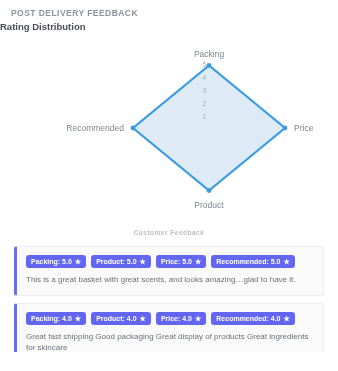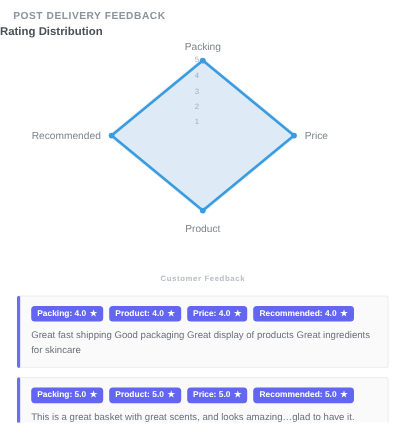--- a/index.html
+++ b/index.html
@@ -26,22 +26,22 @@
     position: absolute;
     left: 0; right: 0; top: 21px;
     text-align: left;
     font-size: 9.5px;
     font-weight: 700;
     color: #4a4f57;
   }
 
   .chart-wrap {
     position: absolute;
-    left: 0; top: 21px;
-    width: 338px; height: 184px;
+    left: 0; top: 36px;
+    width: 338px; height: 184px; padding-left: 40px;
   }
   .chart-wrap svg { display: block; width: 338px; height: 184px; }
 
   .axis-label {
     font-family: "Liberation Sans", sans-serif;
     font-size: 8.5px;
     fill: #7f858e;
   }
   .tick-label {
     font-family: "Liberation Sans", sans-serif;
@@ -149,55 +149,55 @@
     </svg>
   </div>
 
   <div class="feedback-caption">Customer Feedback</div>
 
   <div class="cards">
 
     <div class="card">
       <div class="badges">
         <span class="badge">
+          <span>Packing: 5.0</span>
+          <span class="star">★</span>
+        </span>
+        <span class="badge">
+          <span>Product: 5.0</span>
+          <span class="star">★</span>
+        </span>
+        <span class="badge">
+          <span>Price: 5.0</span>
+          <span class="star">★</span>
+        </span>
+        <span class="badge">
+          <span>Recommended: 5.0</span>
+          <span class="star">★</span>
+        </span>
+      </div>
+      <div class="review-text">This is a great basket with great scents, and looks amazing…glad to have it.</div>
+    </div>
+
+    <div class="card">
+      <div class="badges">
+        <span class="badge">
           <span>Packing: 4.0</span>
           <span class="star">★</span>
         </span>
         <span class="badge">
           <span>Product: 4.0</span>
           <span class="star">★</span>
         </span>
         <span class="badge">
           <span>Price: 4.0</span>
           <span class="star">★</span>
         </span>
         <span class="badge">
           <span>Recommended: 4.0</span>
           <span class="star">★</span>
         </span>
       </div>
       <div class="review-text">Great fast shipping Good packaging Great display of products Great ingredients for skincare</div>
     </div>
 
-    <div class="card">
-      <div class="badges">
-        <span class="badge">
-          <span>Packing: 5.0</span>
-          <span class="star">★</span>
-        </span>
-        <span class="badge">
-          <span>Product: 5.0</span>
-          <span class="star">★</span>
-        </span>
-        <span class="badge">
-          <span>Price: 5.0</span>
-          <span class="star">★</span>
-        </span>
-        <span class="badge">
-          <span>Recommended: 5.0</span>
-          <span class="star">★</span>
-        </span>
-      </div>
-      <div class="review-text">This is a great basket with great scents, and looks amazing…glad to have it.</div>
-    </div>
-
   </div>
 </div>
 
 </body></html>

